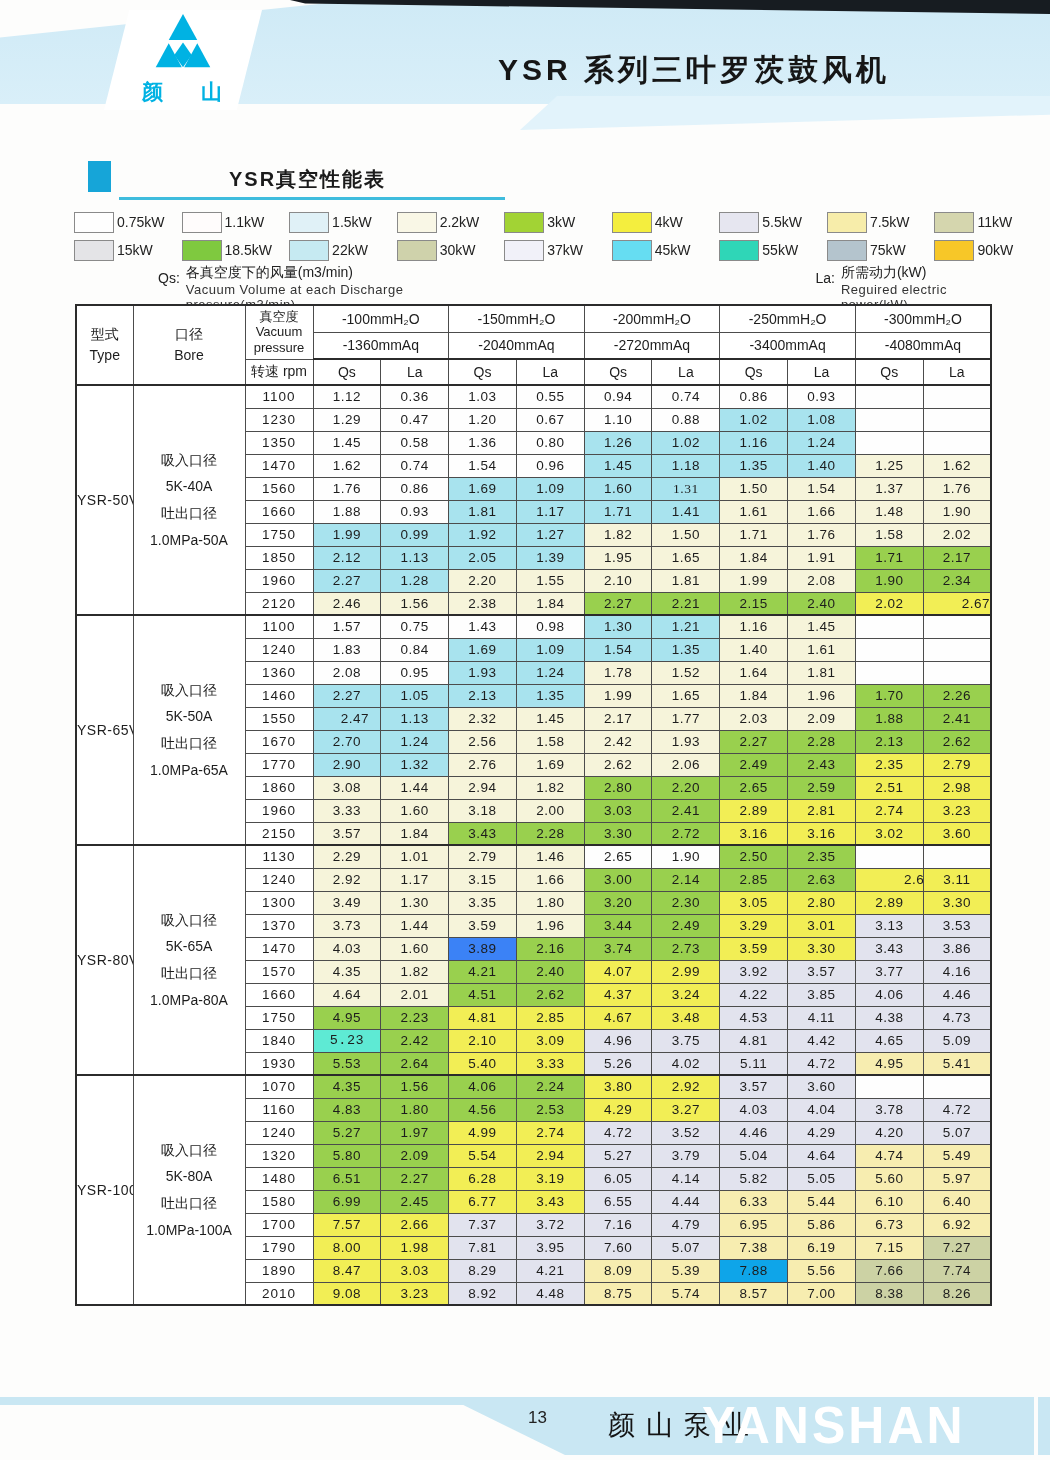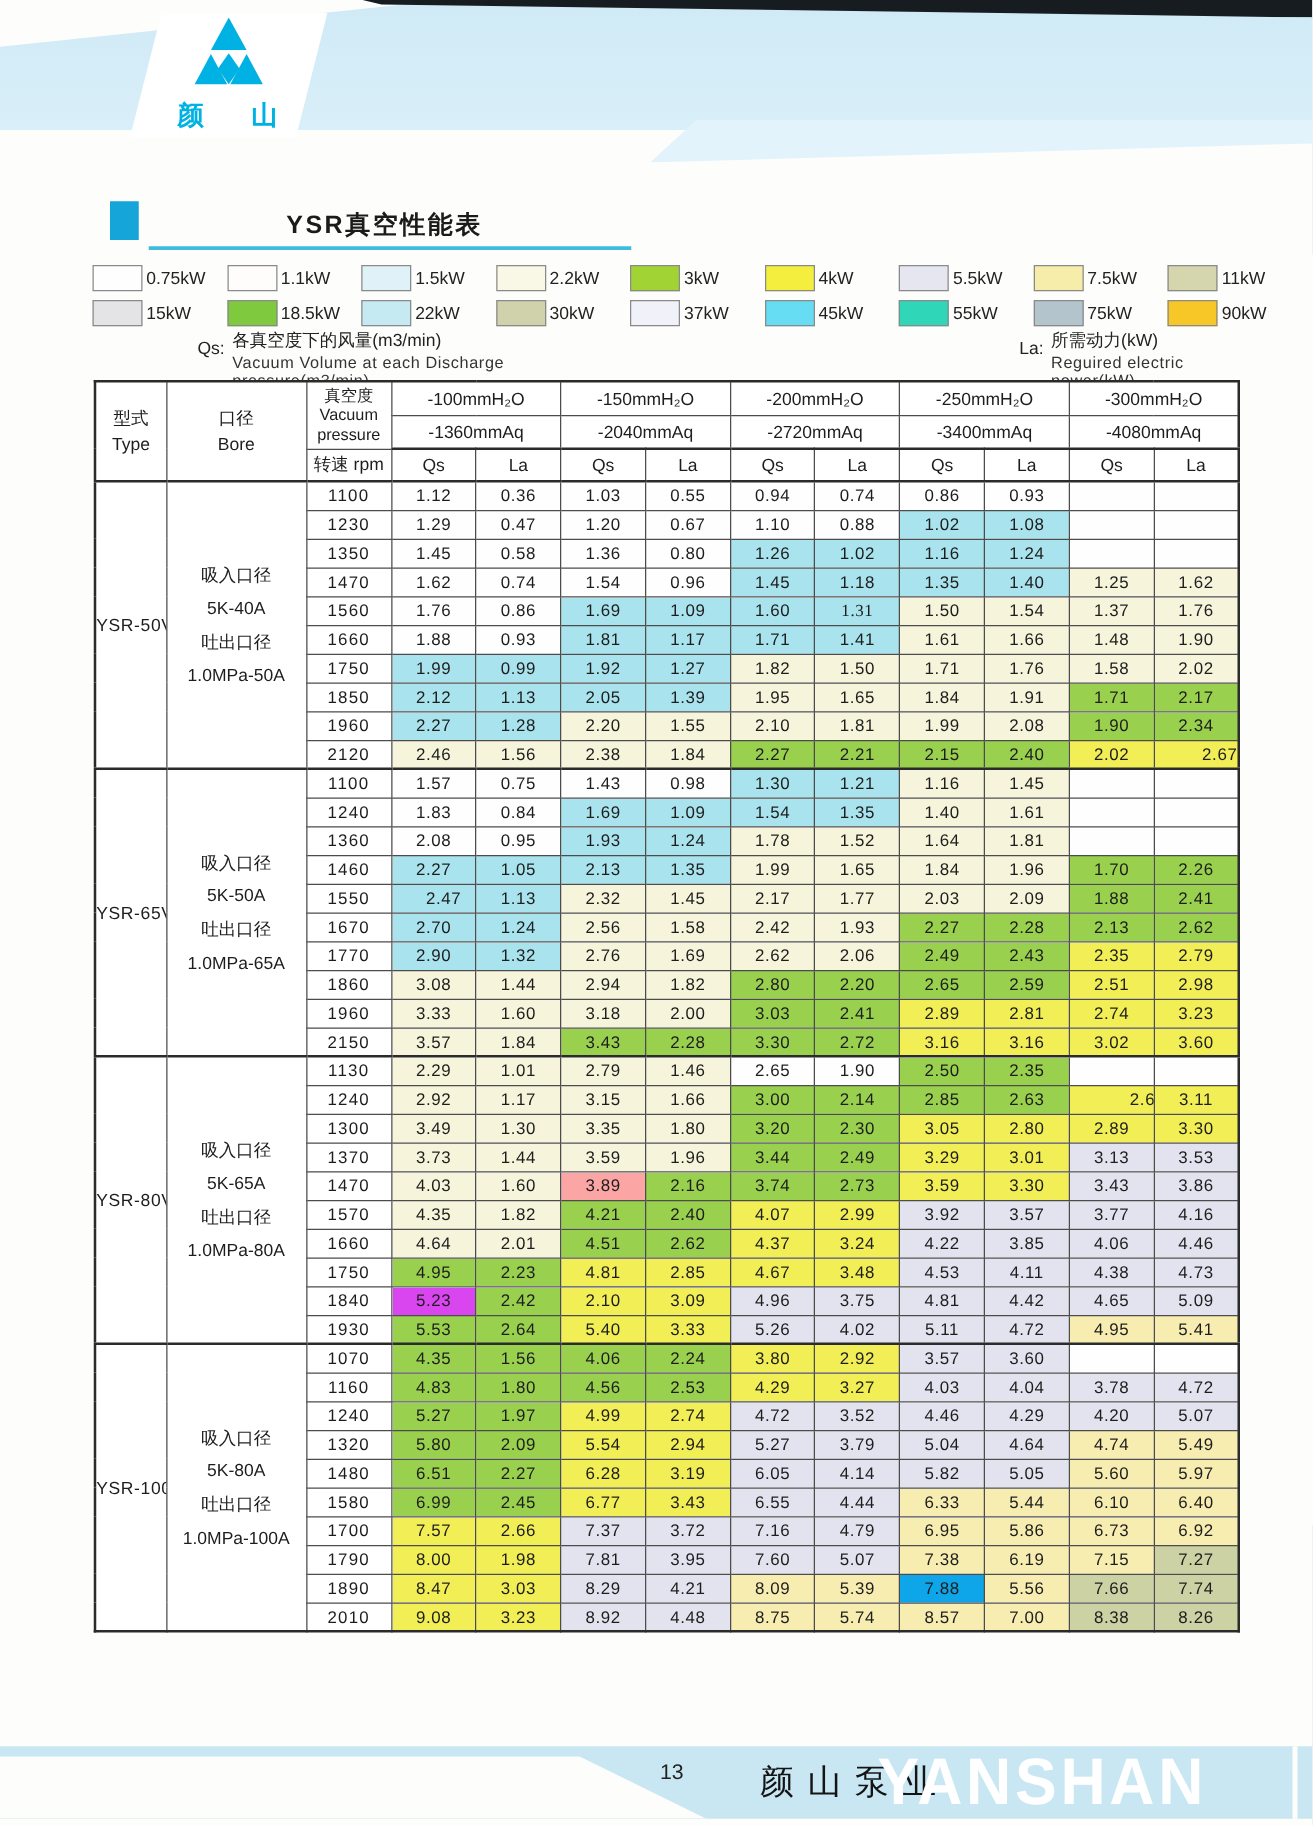--- a/index.html
+++ b/index.html
@@ -125,20 +125,21 @@
   <div class="logo-panel">
     <svg class="logo-mark" viewBox="0 0 100 100">
       <polygon points="50,0 73,42 27,42" fill="#00b2e3"></polygon>
       <polygon points="27,47 48,86 6,86" fill="#00b2e3"></polygon>
       <polygon points="73,47 94,86 52,86" fill="#00b2e3"></polygon>
       <polygon points="50,46 64,66 50,86 36,66" fill="#00b2e3"></polygon>
     </svg>
     <div class="logo-text">颜 山</div>
   </div>
 
+  <div class="page-title">YSR 系列三叶罗茨鼓风机</div>
 
   <div class="sec-square"></div>
   <div class="sec-title">YSR真空性能表</div>
   <div class="sec-underline"></div>
 
   <div class="legend">
       <div class="legend-item">
         <span class="legend-swatch" style="background: rgb(254, 254, 254);"></span>
         <span class="legend-label">0.75kW</span>
       </div>
@@ -616,21 +617,21 @@
           <td class="num-cell" style="background: rgb(153, 208, 78);">2.49</td>
           <td class="num-cell" style="background: rgb(242, 238, 85);">3.29</td>
           <td class="num-cell" style="background: rgb(242, 238, 85);">3.01</td>
           <td class="num-cell" style="background: rgb(226, 227, 238);">3.13</td>
           <td class="num-cell" style="background: rgb(226, 227, 238);">3.53</td>
         </tr>
         <tr>
           <td class="rpm-cell">1470</td>
           <td class="num-cell" style="background: rgb(246, 244, 218);">4.03</td>
           <td class="num-cell" style="background: rgb(246, 244, 218);">1.60</td>
-          <td class="num-cell" style="background: #fca5a5; text-align: center;">3.89</td>
+          <td class="num-cell" style="background: #3b82f6; text-align: center;">3.89</td>
           <td class="num-cell" style="background: rgb(153, 208, 78);">2.16</td>
           <td class="num-cell" style="background: rgb(153, 208, 78);">3.74</td>
           <td class="num-cell" style="background: rgb(153, 208, 78);">2.73</td>
           <td class="num-cell" style="background: rgb(242, 238, 85);">3.59</td>
           <td class="num-cell" style="background: rgb(242, 238, 85);">3.30</td>
           <td class="num-cell" style="background: rgb(226, 227, 238);">3.43</td>
           <td class="num-cell" style="background: rgb(226, 227, 238);">3.86</td>
         </tr>
         <tr>
           <td class="rpm-cell">1570</td>
@@ -666,21 +667,21 @@
           <td class="num-cell" style="background: rgb(242, 238, 85);">2.85</td>
           <td class="num-cell" style="background: rgb(242, 238, 85);">4.67</td>
           <td class="num-cell" style="background: rgb(242, 238, 85);">3.48</td>
           <td class="num-cell" style="background: rgb(226, 227, 238);">4.53</td>
           <td class="num-cell" style="background: rgb(226, 227, 238);">4.11</td>
           <td class="num-cell" style="background: rgb(226, 227, 238);">4.38</td>
           <td class="num-cell" style="background: rgb(226, 227, 238);">4.73</td>
         </tr>
         <tr>
           <td class="rpm-cell">1840</td>
-          <td class="num-cell" style="background: #d946ef;">5.23</td>
+          <td class="num-cell" style="background: #5eead4; font-family: Liberation Mono, monospace;">5.23</td>
           <td class="num-cell" style="background: rgb(153, 208, 78);">2.42</td>
           <td class="num-cell" style="background: rgb(242, 238, 85);">2.10</td>
           <td class="num-cell" style="background: rgb(242, 238, 85);">3.09</td>
           <td class="num-cell" style="background: rgb(226, 227, 238);">4.96</td>
           <td class="num-cell" style="background: rgb(226, 227, 238);">3.75</td>
           <td class="num-cell" style="background: rgb(226, 227, 238);">4.81</td>
           <td class="num-cell" style="background: rgb(226, 227, 238);">4.42</td>
           <td class="num-cell" style="background: rgb(226, 227, 238);">4.65</td>
           <td class="num-cell" style="background: rgb(226, 227, 238);">5.09</td>
         </tr>

